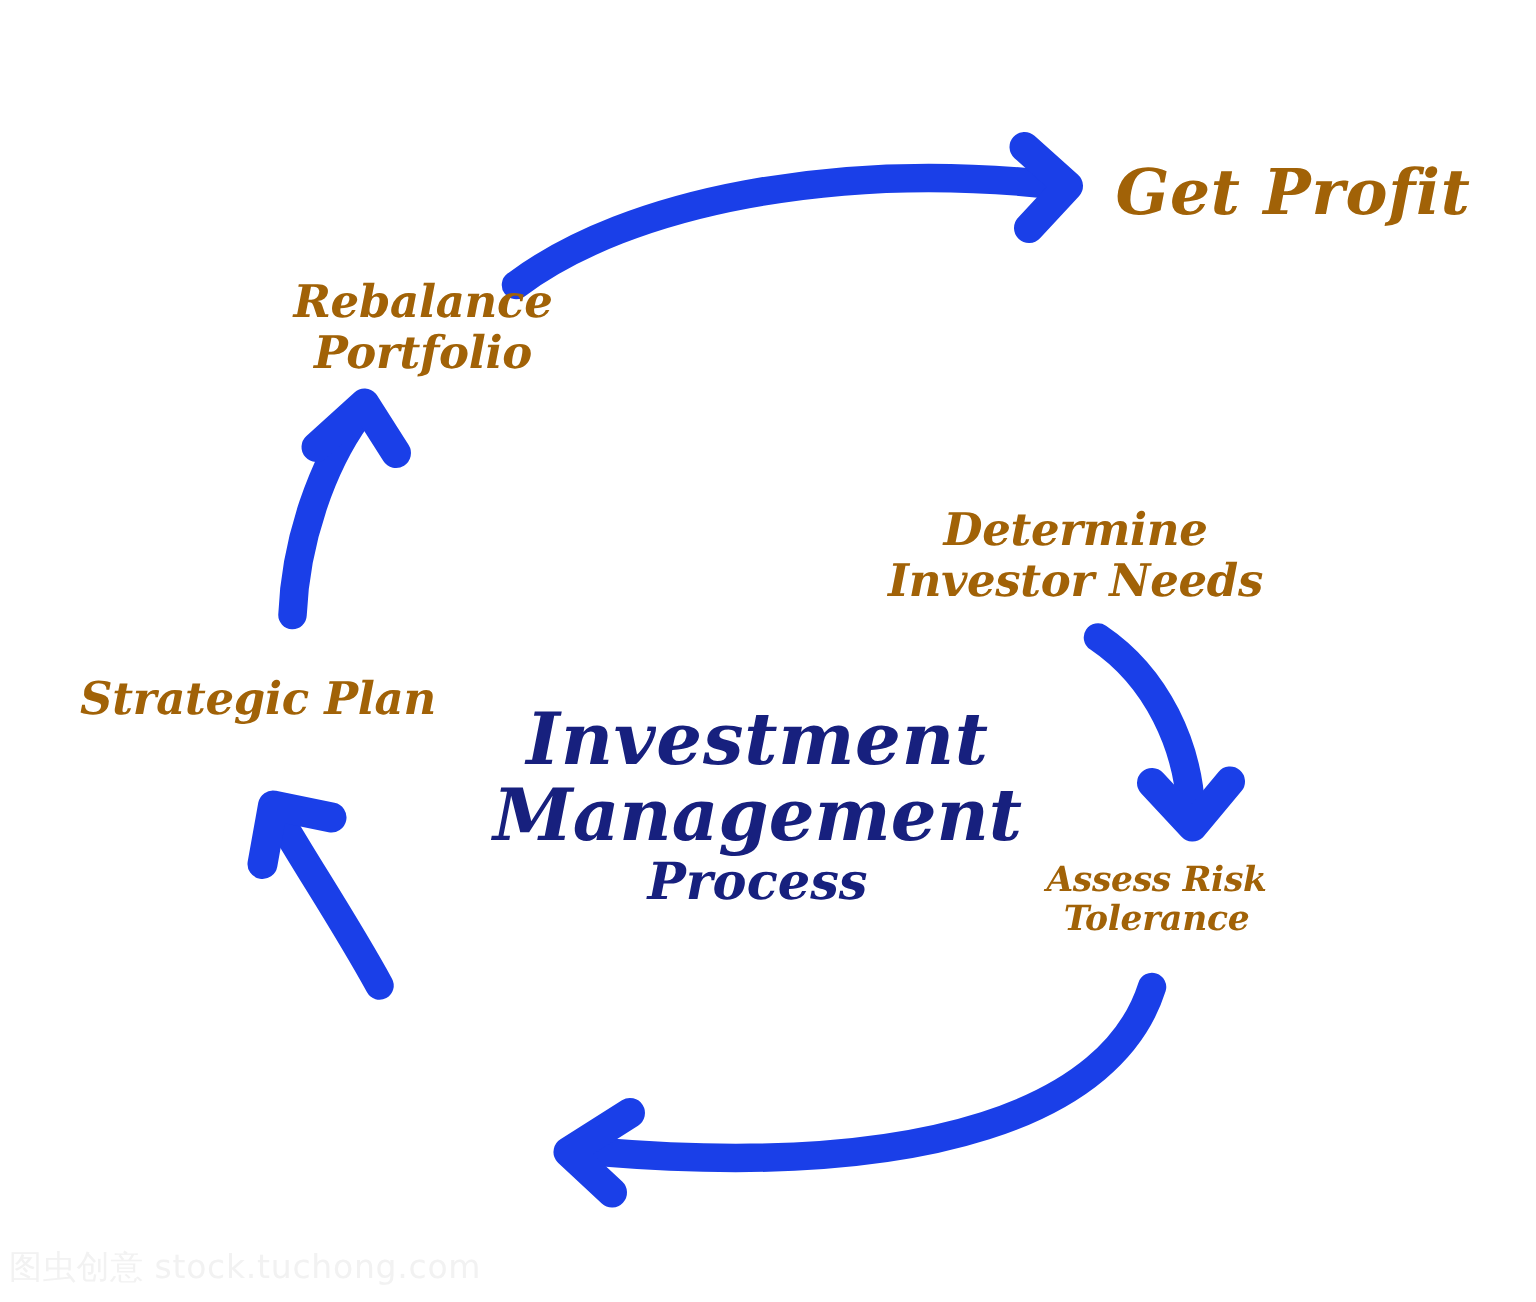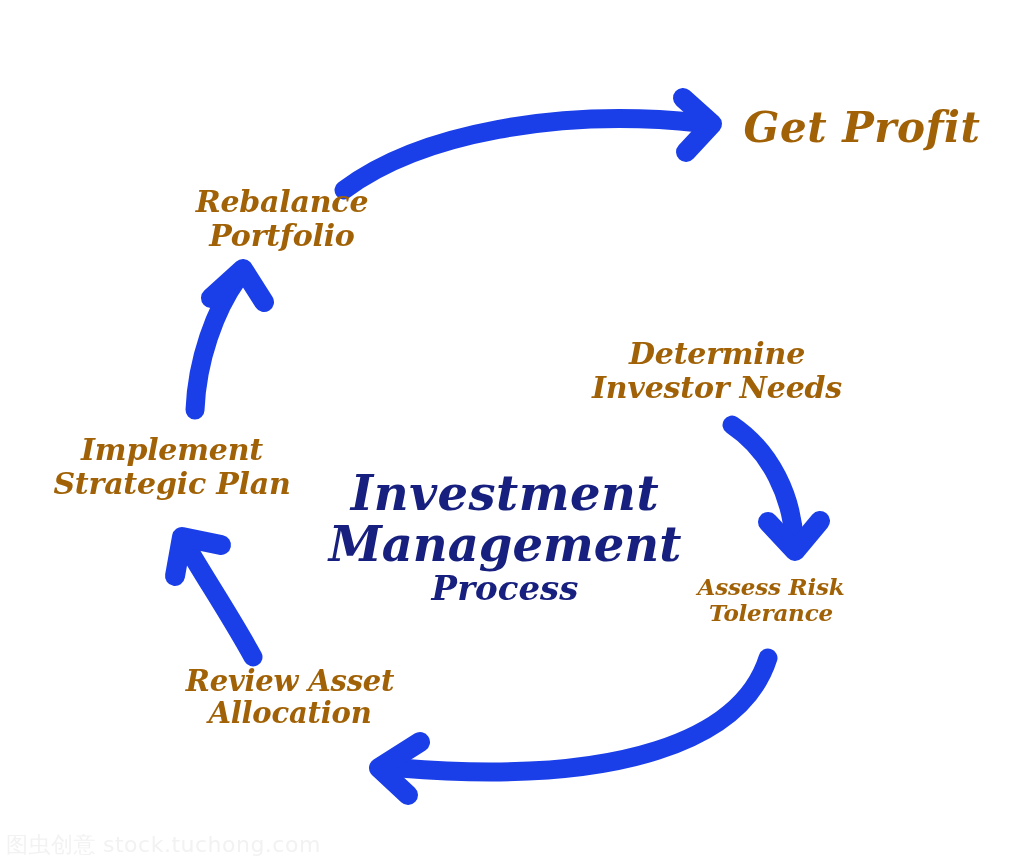--- a/index.html
+++ b/index.html
@@ -120,28 +120,23 @@
   <div class="node-label lbl-get-profit" style="left:862px; top:128px;">
     <span class="ln">Get Profit</span>
   </div>
 
   <div class="node-label lbl-rebalance" style="left:282px; top:219px;">
     <span class="ln">Rebalance</span>
     <span class="ln">Portfolio</span>
   </div>
 
   <div class="node-label lbl-implement" style="left:172px; top:467px;">
-    <span class="ln">Implement</span>
     <span class="ln">Strategic Plan</span>
   </div>
 
-  <div class="node-label lbl-review" style="left:290px; top:697px;">
-    <span class="ln">Review Asset</span>
-    <span class="ln">Allocation</span>
-  </div>
 
   <div class="node-label lbl-assess" style="left:771px; top:600px;">
     <span class="ln">Assess Risk</span>
     <span class="ln">Tolerance</span>
   </div>
 
   <div class="node-label lbl-determine" style="left:717px; top:371px;">
     <span class="ln">Determine</span>
     <span class="ln">Investor Needs</span>
   </div>

